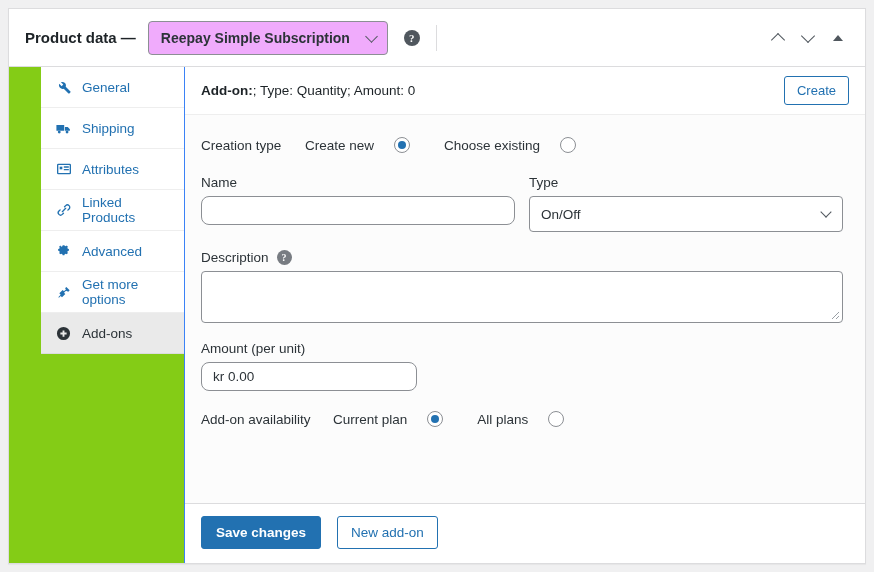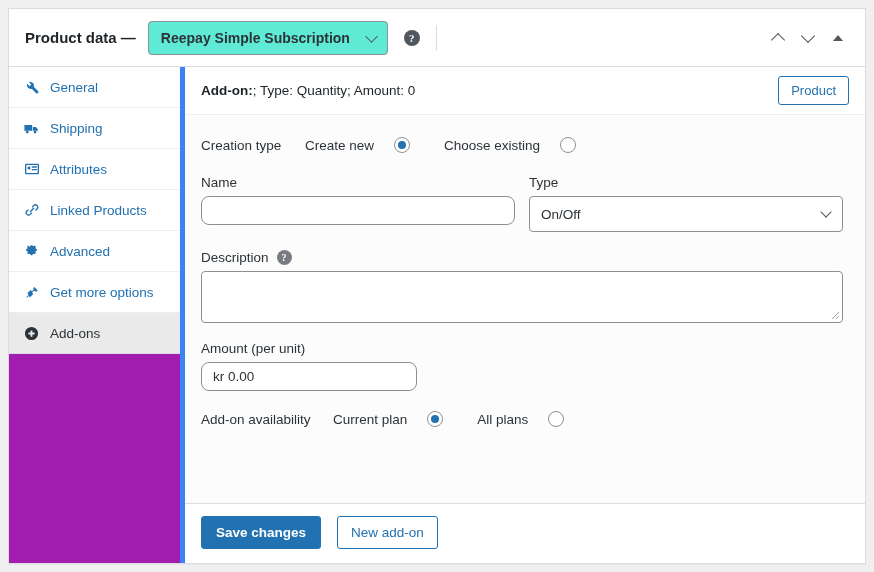--- a/index.html
+++ b/index.html
@@ -37,21 +37,21 @@
     color: #1d2327;
     white-space: nowrap;
     margin-right: 12px;
   }
   .type-select {
     position: relative;
     height: 34px;
     min-width: 240px;
     border: 1px solid #8c8f94;
     border-radius: 4px;
-    background: #5eead4;
+    background: #f0abfc;
     display: flex;
     align-items: center;
     padding: 0 34px 0 12px;
     font-size: 14px;
     font-weight: bold;
     color: #2c3338;
     cursor: pointer;
   }
   .type-select .chev {
     position: absolute;
@@ -100,22 +100,23 @@
     border-left: 5px solid transparent;
     border-right: 5px solid transparent;
     border-bottom: 6px solid #50575e;
   }
   
   .panel-body { flex: 1 1 auto; display: flex; min-height: 0; }
   
   .sidebar {
     width: 176px;
     flex: 0 0 176px;
-    border-right: 5px solid #3b82f6;
-    background: #a21caf;
+    border-right: 1px solid #3b82f6;
+    background: #84cc16;
+    padding-left: 32px;
   }
   .side-item {
     display: flex;
     align-items: center;
     height: 41px;
     padding: 0 10px 0 14px;
     border-bottom: 1px solid #eeeeee;
     color: #2271b1;
     font-size: 13.5px;
     cursor: pointer;
@@ -409,21 +410,21 @@
       </div>
     </div>
 
     <div class="content">
 
       <div class="addon-head">
         <div class="addon-head-text">
           <b>Add-on:</b><span>; Type: Quantity; Amount: 0</span>
         </div>
         <span class="hdr-spacer"></span>
-        <button class="btn btn-secondary">Product</button>
+        <button class="btn btn-secondary">Create</button>
       </div>
 
       <div class="form-area">
 
         <div class="row-inline">
           <span class="row-label">Creation type</span>
           <div class="radio-group">
             <span class="radio-label">Create new</span>
             <span class="radio checked"></span>
             <span class="radio-label">Choose existing</span>

